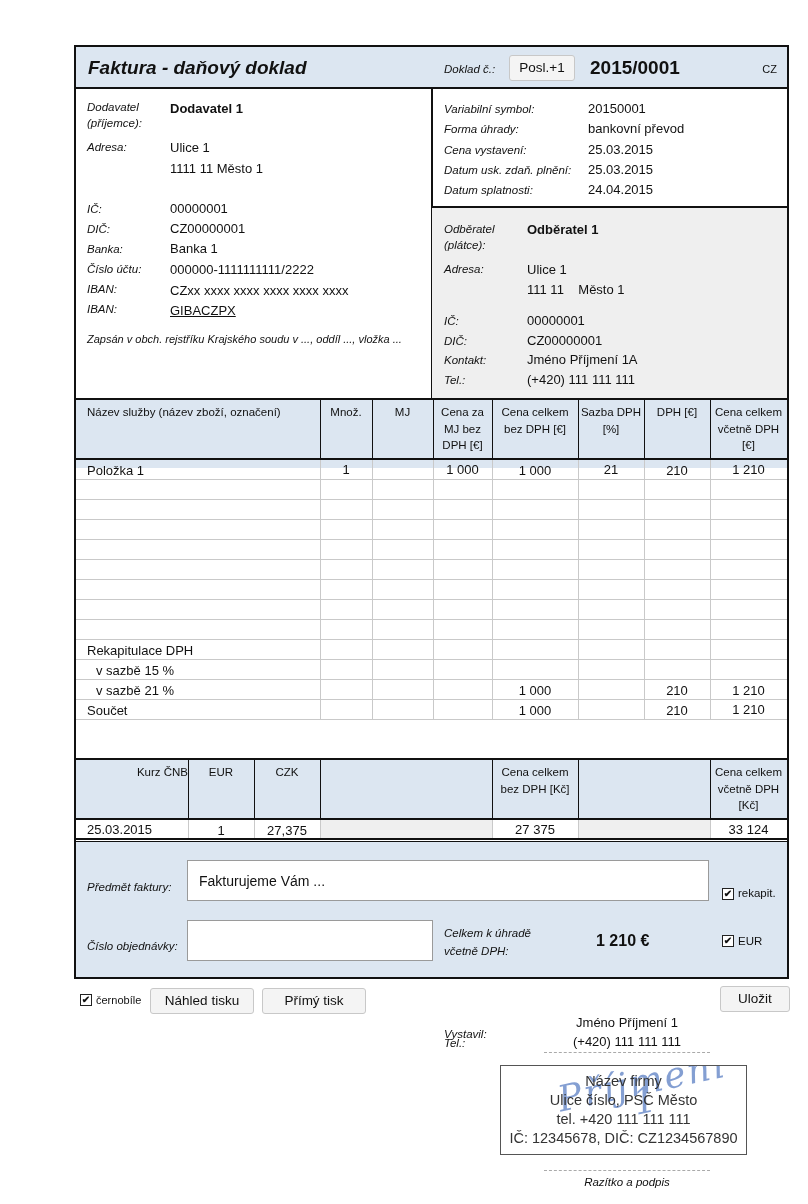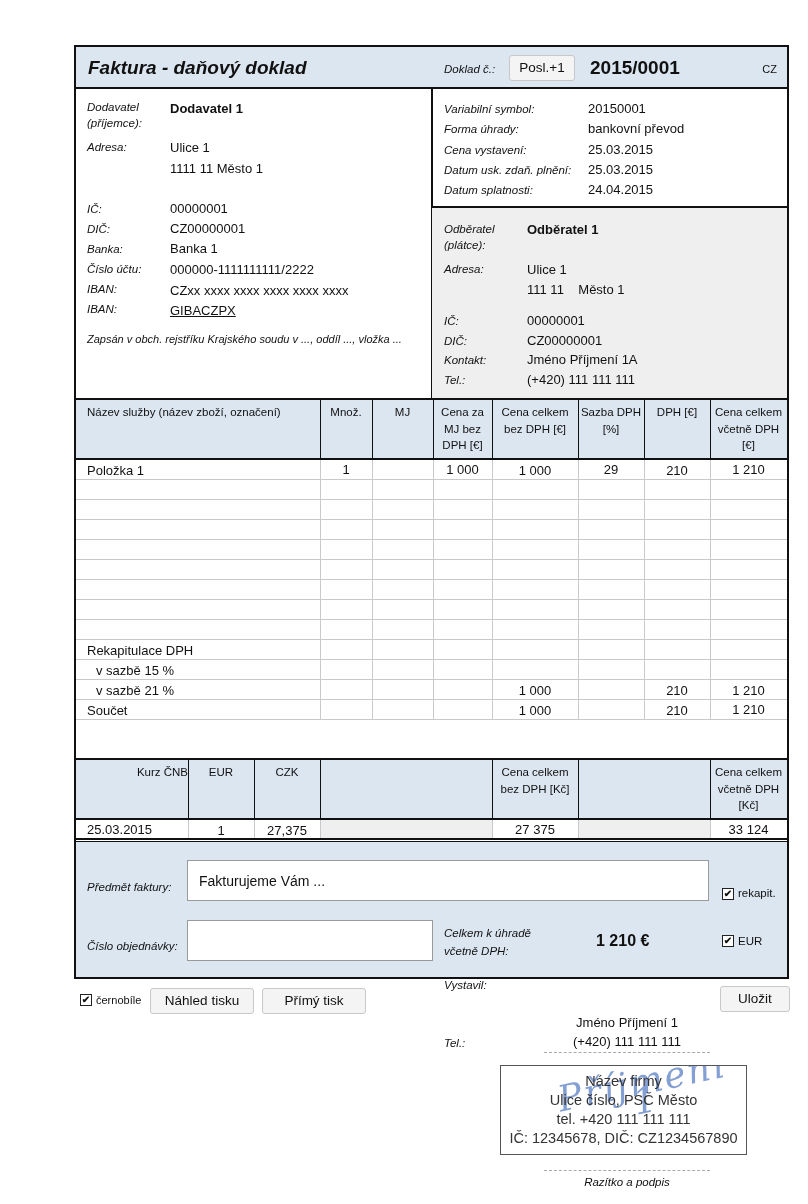--- a/index.html
+++ b/index.html
@@ -96,21 +96,21 @@
   <div class="lbl" style="left:368px; top:266px;">IČ:</div>
   <div class="val" style="left:451px; top:266px;">00000001</div>
   <div class="lbl" style="left:368px; top:286px;">DIČ:</div>
   <div class="val" style="left:451px; top:286px;">CZ00000001</div>
   <div class="lbl" style="left:368px; top:305px;">Kontakt:</div>
   <div class="val" style="left:451px; top:305px;">Jméno Příjmení 1A</div>
   <div class="lbl" style="left:368px; top:325px;">Tel.:</div>
   <div class="val" style="left:451px; top:325px;">(+420) 111 111 111</div>
 
   <div class="hline" style="left:0; top:351px; width:711px;"></div>
-  <div class="thead" style="top:353px; height:58px;">
+  <div class="thead" style="top:353px; height:68px;">
     <div class="th" style="left:0; width:244px; text-align:left; padding-left:11px;">Název služby (název zboží, označení)</div>
     <div class="th" style="left:244px; width:52px;">Množ.</div>
     <div class="th" style="left:296px; width:61px;">MJ</div>
     <div class="th" style="left:357px; width:59px;">
       <div>Cena za</div>
       <div>MJ bez</div>
       <div>DPH [€]</div>
     </div>
     <div class="th" style="left:416px; width:86px;">
       <div>Cena celkem</div>
@@ -130,21 +130,21 @@
   <div class="hline" style="left:0; top:411px; width:711px;"></div>
 
   <div id="item-grid"></div>
 
   <div>
     <div class="cell" style="left:11px; top:416px;">Položka 1</div>
     <div class="cell c" style="left:244px; width:52px; top:415px;">1</div>
     <div class="cell c" style="left:296px; width:61px; top:415px;"></div>
     <div class="cell c" style="left:357px; width:59px; top:415px;">1 000</div>
     <div class="cell c" style="left:416px; width:86px; top:416px;">1 000</div>
-    <div class="cell c" style="left:502px; width:66px; top:415px;">29</div>
+    <div class="cell c" style="left:502px; width:66px; top:415px;">21</div>
     <div class="cell c" style="left:568px; width:66px; top:416px;">210</div>
     <div class="cell c" style="left:634px; width:77px; top:415px;">1 210</div>
   </div>
 
   <div class="cell" style="left:11px; top:596px;">Rekapitulace DPH</div>
   <div class="cell" style="left:20px; top:616px;">v sazbě 15 %</div>
   <div class="cell" style="left:20px; top:636px;">v sazbě 21 %</div>
   <div class="cell c" style="left:416px; width:86px; top:636px;">1 000</div>
   <div class="cell c" style="left:568px; width:66px; top:636px;">210</div>
   <div class="cell c" style="left:634px; width:77px; top:636px;">1 210</div>
@@ -237,21 +237,21 @@
     <div class="gl" style="left:502px; top:773px; width:1px; height:18px;"></div>
     <div class="gl" style="left:634px; top:773px; width:1px; height:18px;"></div>
   </div>
 
 <div class="chk" style="left:80px; top:994px;">✔</div>
 <div class="chk-lbl" style="left:96px; top:994px; font-size:11px;">černobíle</div>
 <div class="btn" style="left:150px; top:988px; width:104px; height:26px;">Náhled tisku</div>
 <div class="btn" style="left:262px; top:988px; width:104px; height:26px;">Přímý tisk</div>
 <div class="btn" style="left:720px; top:986px; width:70px; height:26px;">Uložit</div>
 
-<div class="lbl" style="left:444px; top:977px;text-align:right;">Vystavil:</div>
+<div class="lbl" style="left:444px; top:1026px;text-align:right;">Vystavil:</div>
 <div class="val" style="left:544px; width:166px; top:1015px; text-align:center;">Jméno Příjmení 1</div>
 <div class="lbl" style="left:444px; top:1035px;">Tel.:</div>
 <div class="val" style="left:544px; width:166px; top:1034px; text-align:center;">(+420) 111 111 111</div>
 <div class="dotted" style="left:544px; top:1052px; width:166px;"></div>
 
 <div class="stamp">
   <div class="sig">Příjmení 1</div>
   <div class="stamp-line">Název firmy</div>
   <div class="stamp-line">Ulice číslo, PSČ Město</div>
   <div class="stamp-line">tel. +420 111 111 111</div>

